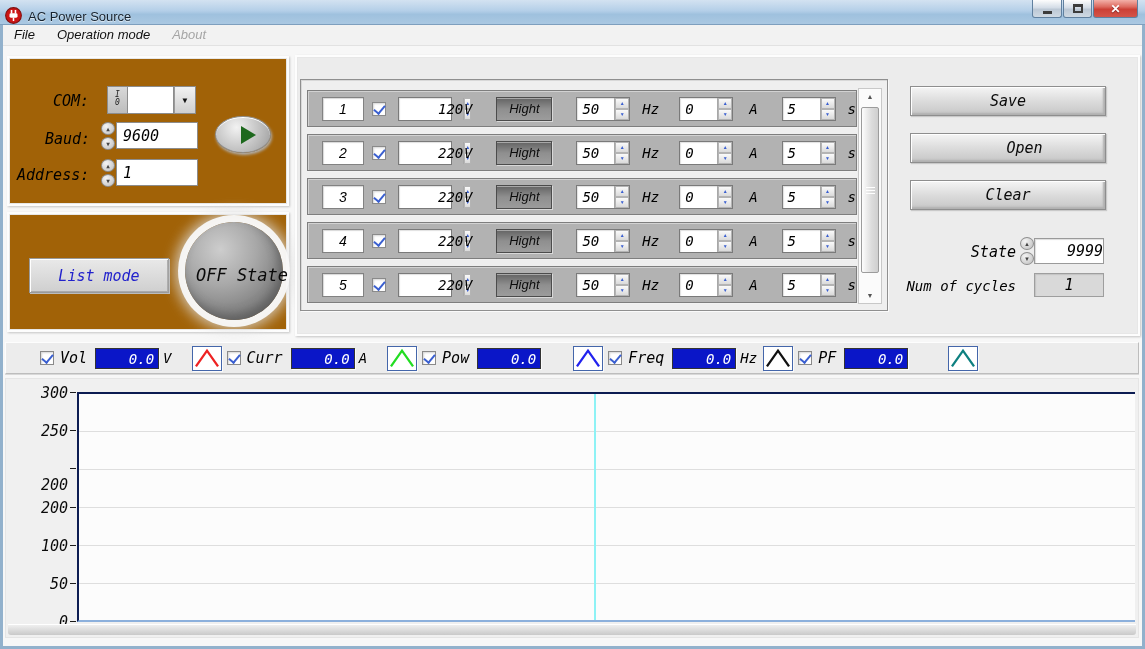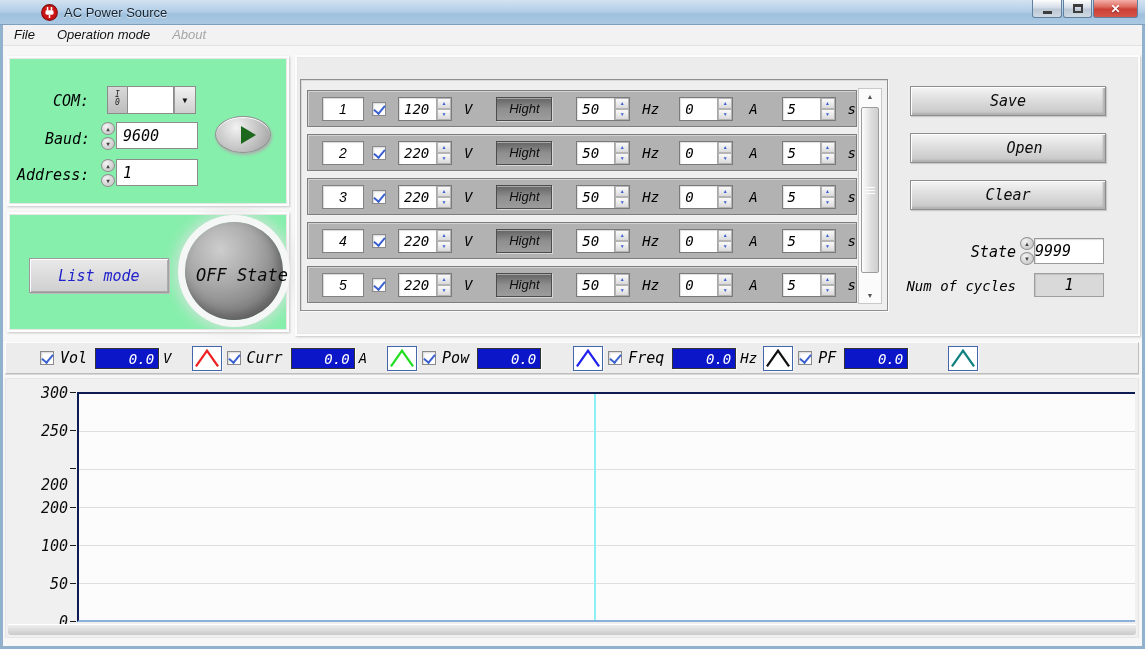--- a/index.html
+++ b/index.html
@@ -3,21 +3,21 @@
 <meta charset="utf-8">
 <style>
   * { margin:0; padding:0; box-sizing:border-box; }
   html,body { width:1145px; height:649px; background:#5a7a9a; }
   body { font-family:"Liberation Sans", sans-serif; }
   .window { position:relative; width:1145px; height:649px; overflow:hidden; background:#a9c7e2; }
 
   
   .titlebar { position:absolute; left:0; top:0; width:1145px; height:25px;
     background:linear-gradient(180deg,#d3e2f1 0%,#b4cfe8 45%,#9fc1de 60%,#aac8e2 100%);
-    border-bottom:1px solid #7e9fbe; display:flex; align-items:center;padding-left:36px; }
+    border-bottom:1px solid #7e9fbe; display:flex; align-items:flex-end; }
   .app-icon { width:17px; height:17px; margin:0 6px 0 5px; flex:0 0 auto; }
   .title-text { font-size:13px; color:#16222e; text-shadow:0 1px 1px rgba(255,255,255,.75); }
   .winbtns { position:absolute; right:7px; top:0; display:flex; }
   .wbtn { height:18px; border:1px solid #60809f; border-top:none; border-radius:0 0 3px 3px;
     background:linear-gradient(180deg,#fdfdfd,#d4dde7 45%,#bcc8d5 55%,#cfd9e3);
     display:flex; align-items:center; justify-content:center; margin-left:0; }
   .wbtn.min { width:30px; } .wbtn.max { width:29px; margin-left:1px; }
   .wbtn.close { width:45px; margin-left:1px;
     background:linear-gradient(180deg,#f3b0a8 0%,#dd6a5f 40%,#cc4036 55%,#d4554a 100%); }
   .glyph-min { width:9px; height:3px; background:#3c3c3c; margin-top:7px; }
@@ -29,21 +29,21 @@
     border:3px solid #92b1cc; border-top:none; background:#f4f4f4;font-style:italic; }
   .menubar { position:absolute; left:0; top:0; right:0; height:21px; background:#f2f2f2;
     border-bottom:1px solid #e2e2e2; display:flex; align-items:center; font-size:13px; color:#111; }
   .menu-item { padding:2px 11px 3px 11px; }
   .menu-item.disabled { color:#a5a5a5; }
   .client { position:absolute; left:0; right:0; top:21px; bottom:0; background:#f7f7f7; overflow:hidden; }
 
   .mono { font-family:"DejaVu Sans Mono","Liberation Mono",monospace; }
 
   
-  .panel { position:absolute; background:#86efac; border:2px solid #fdfdfd;
+  .panel { position:absolute; background:#a16207; border:2px solid #fdfdfd;
     box-shadow:1px 1px 2px #c5c5c5, inset 0 0 0 1px #e7e7e7; }
 
   .panel-connection { left:4px; top:10px; width:282px; height:150px; }
   .panel-mode { left:4px; top:166px; width:282px; height:120px; }
   .panel-main { left:292px; top:9px; width:845px; height:281px; background:#ececec; }
 
   .lbl { position:absolute; font-size:15px; color:#000; }
 
   
   .combo { position:absolute; left:98px; top:28px; height:28px; display:flex; }
@@ -100,42 +100,42 @@
     box-shadow:inset 1px 1px 1px #e0e0e0; }
   .nf .v { flex:1; font-size:14px; padding:3px 0 0 5px; font-family:"DejaVu Sans Mono",monospace; }
   .nf .sp { width:15px; display:flex; flex-direction:column; border-left:1px solid #a8a8a8; }
   .nf .sp span { flex:1; background:linear-gradient(180deg,#fafafa,#dadada); border:1px solid #b4b4b4;
     font-size:5px; color:#3a5fd0; display:flex; align-items:center; justify-content:center; }
   .unit { font-size:14px; margin-left:12px; font-family:"DejaVu Sans Mono",monospace; }
   .range-btn { margin-left:24px; width:56px; height:24px; color:#0c0c0c; font-size:13px;
     background:linear-gradient(180deg,#636363 0%,#8f8f8f 50%,#9c9c9c 100%);
     border:1px solid #4c4c4c; box-shadow:inset 0 1px 0 #a8a8a8, 1px 1px 0 #d8d8d8;
     display:flex; align-items:center; justify-content:center; }
-  .ml24 { margin-left:24px; } .ml20 { margin-left:20px; } .ml16 { margin-left:16px; } .ml12 { margin-left:12px; }
+  .ml24 { margin-left:24px; } .ml20 { margin-left:20px; } .ml16 { margin-left:16px; } .ml12 { margin-left:12px;padding-left:34px; }
 
   
   .vscroll { position:absolute; right:5px; top:8px; width:24px; height:216px; background:#fbfbfb;
     border:1px solid #c8c8c8; }
   .vs-arrow { position:absolute; left:0; width:22px; height:15px; display:flex; align-items:center;
     justify-content:center; font-size:7px; color:#555; }
   .vs-up { top:0; } .vs-down { bottom:0; }
   .vs-thumb { position:absolute; left:2px; top:18px; width:18px; height:166px; border-radius:2px;
     border:1px solid #9c9c9c; background:linear-gradient(90deg,#fdfdfd,#dcdcdc 60%,#cfcfcf);
     display:flex; align-items:center; justify-content:center; flex-direction:column; gap:2px; }
   .vs-thumb i { display:block; width:9px; height:1px; background:#9a9a9a; border-bottom:1px solid #fff; }
 
   
   .act-btn { position:absolute; left:613px; width:196px; height:30px; font-size:15px; color:#0a0a0a;
     background:linear-gradient(180deg,#f5f5f5 0%,#dcdcdc 50%,#c6c6c6 100%);
     border:1px solid #8e8e8e; box-shadow:inset 1px 1px 0 #fff, inset -2px -2px 2px #b0b0b0, 1px 1px 1px #c9c9c9;
     display:flex; align-items:center; justify-content:center; }
   .loop-label { position:absolute; left:553px; top:186px; width:166px; text-align:right; font-size:15px; }
   .loop-spin { left:723px; top:180px; }
   .loop-field { position:absolute; left:737px; top:181px; width:70px; height:26px; background:#fff;
-    border:1px solid #9a9a9a; box-shadow:inset 1px 1px 1px #ddd; font-size:15px; text-align:left; padding-top:3px; }
+    border:1px solid #9a9a9a; box-shadow:inset 1px 1px 1px #ddd; font-size:15px; text-align:right; padding-top:3px; }
   .cycles-label { position:absolute; left:553px; top:221px; width:166px; text-align:right; font-size:14px; }
   .cycles-field { position:absolute; left:737px; top:216px; width:70px; height:24px; background:#d9d9d9;
     border:1px solid #9e9e9e; box-shadow:inset 1px 1px 1px #c2c2c2; font-size:15px; text-align:center; padding-top:2px; }
 
   
   .monitor-bar { position:absolute; left:2px; top:296px; width:1134px; height:32px; background:#ececec;
     border:1px solid #fdfdfd; border-right-color:#bdbdbd; border-bottom-color:#bdbdbd;
     box-shadow:0 1px 0 #d8d8d8; display:flex; align-items:center; padding-left:34px; }
   .mgroup { display:flex; align-items:center; }
   .mlabel { font-size:15px; margin-left:6px; }

